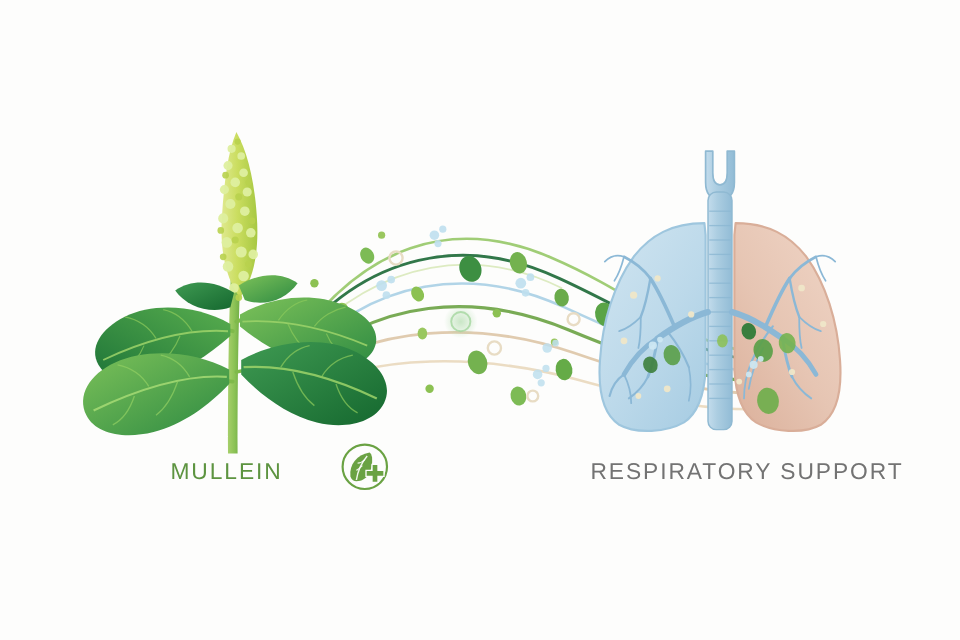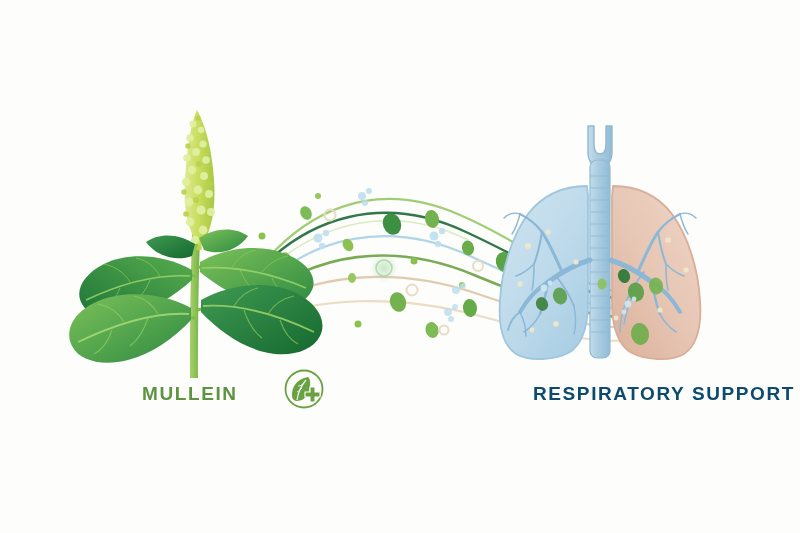--- a/index.html
+++ b/index.html
@@ -18,33 +18,32 @@
     position: absolute;
     inset: 0;
     width: 800px;
     height: 533px;
   }
   .label {
     position: absolute;
     font-family: "Liberation Sans", sans-serif;
     font-size: 19px;
     letter-spacing: 1.6px;
-    font-weight: 700;
+    font-weight: 400;
     white-space: nowrap;
   }
   #label-mullein {
     left: 142px;
     top: 383px;
     color: #5d9440;
   }
   #label-respiratory {
     left: 492px;
     top: 383px;
-    color: #0c4a6e;
-    margin-left: 41px;
+    color: #737373;
   }
 </style>
 </head>
 <body>
 
 <svg id="infographic" viewBox="0 0 800 533" xmlns="http://www.w3.org/2000/svg">
   <defs>
     <linearGradient id="gLeafA" x1="0" y1="0" x2="1" y2="1">
       <stop offset="0%" stop-color="#3f9a52"></stop>
       <stop offset="100%" stop-color="#15682f"></stop>

